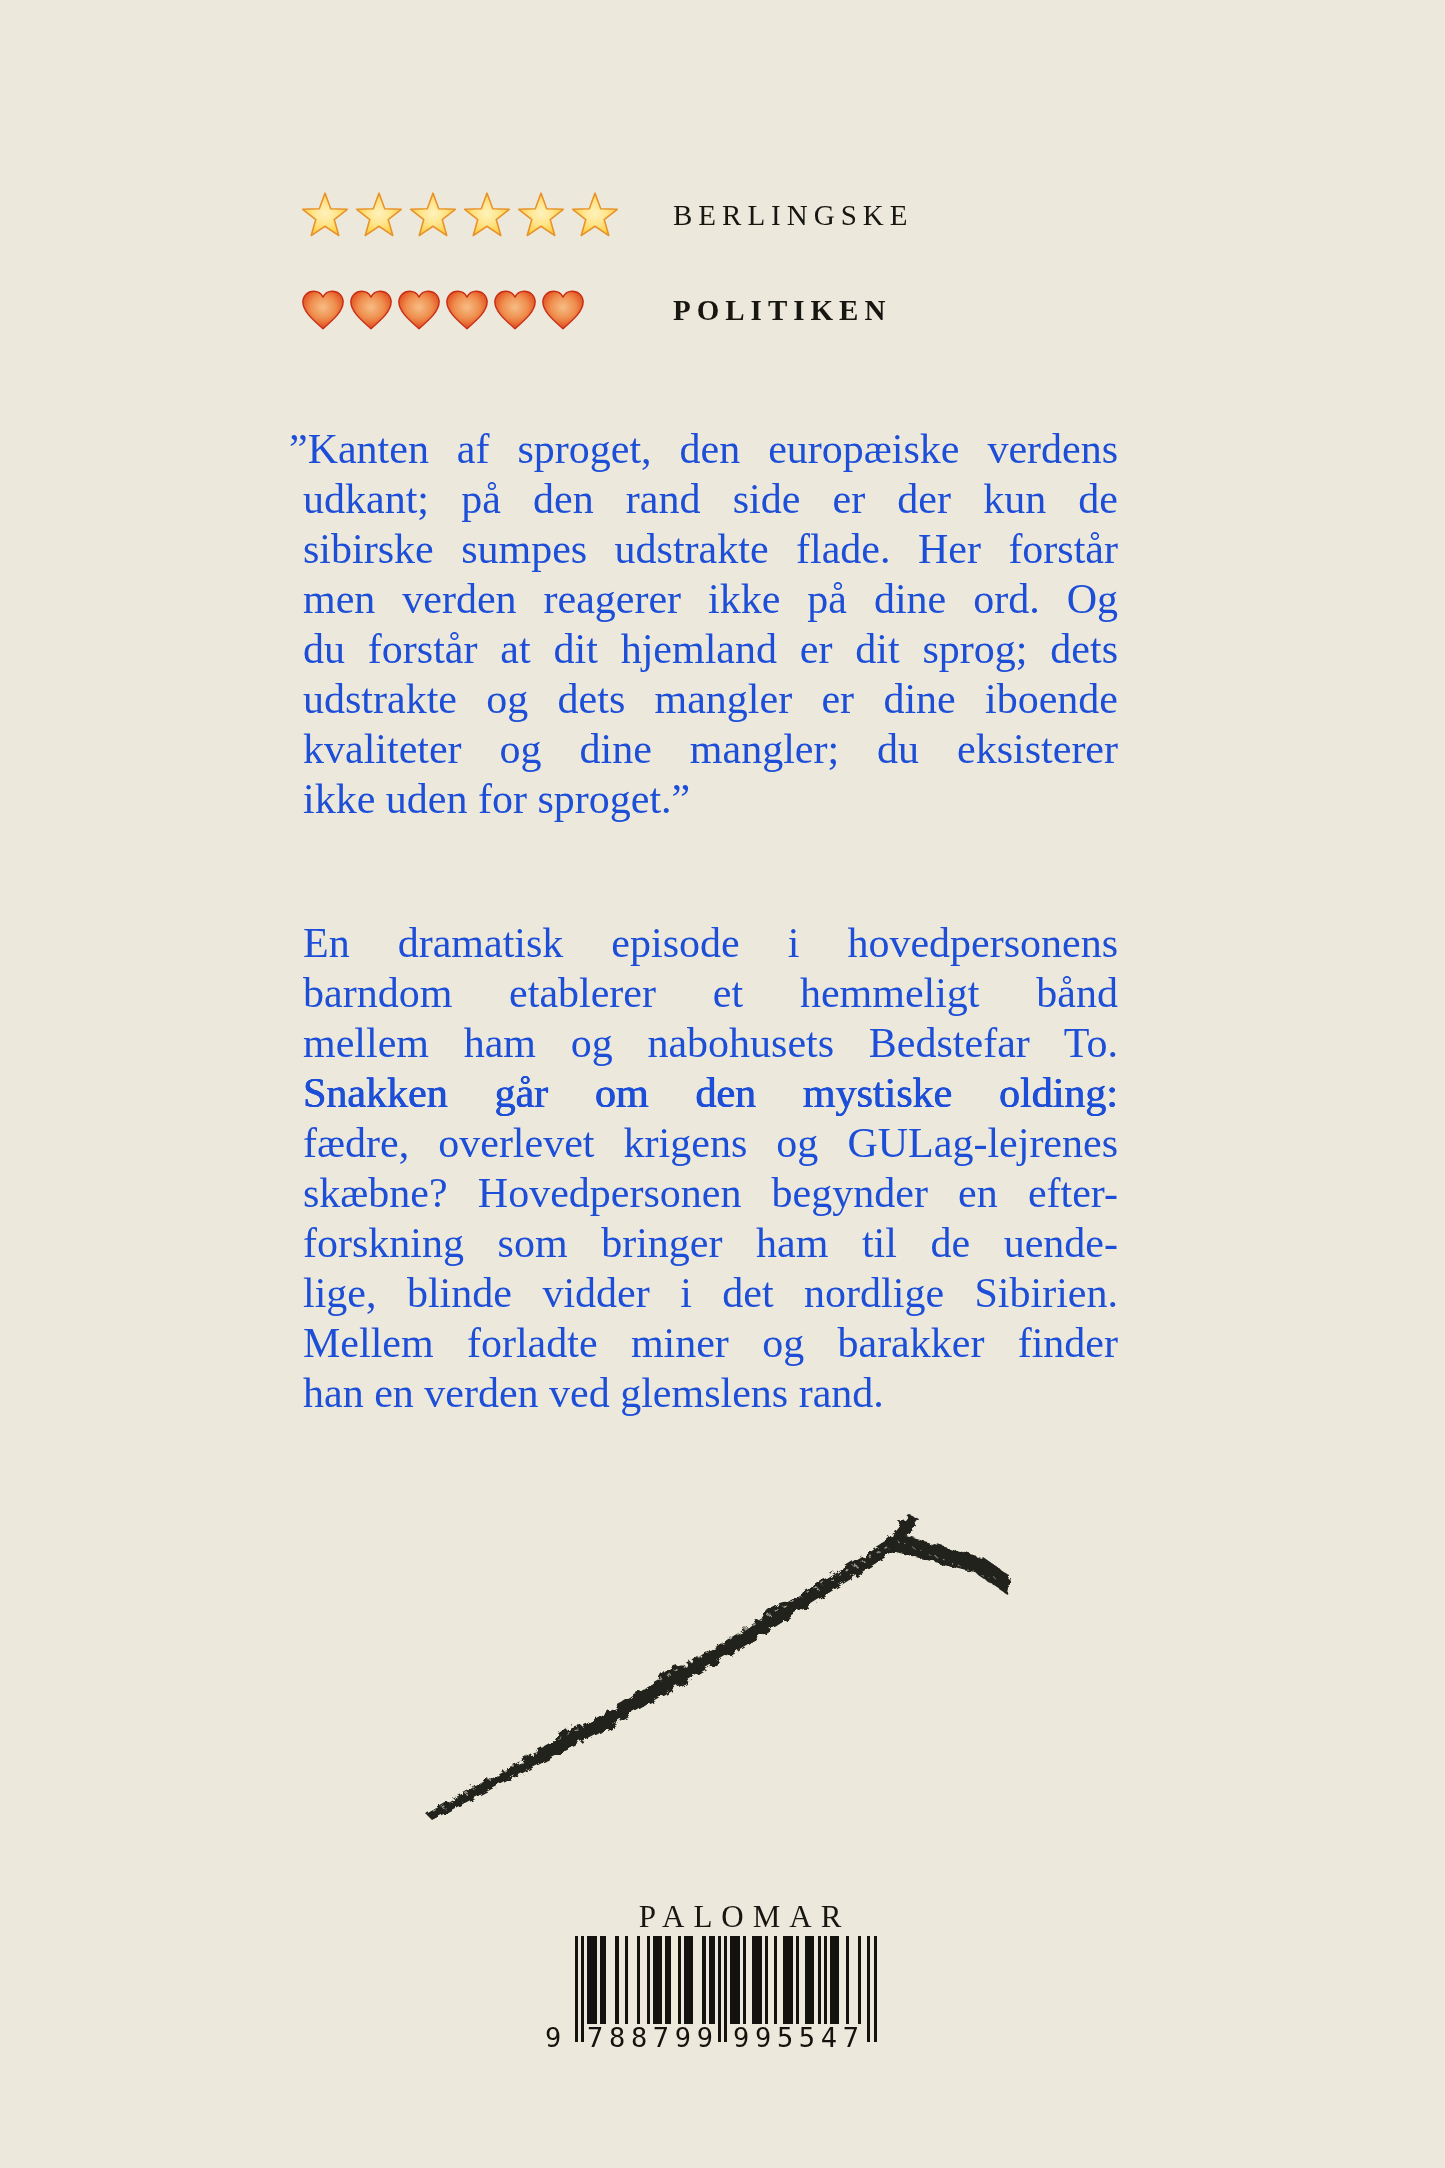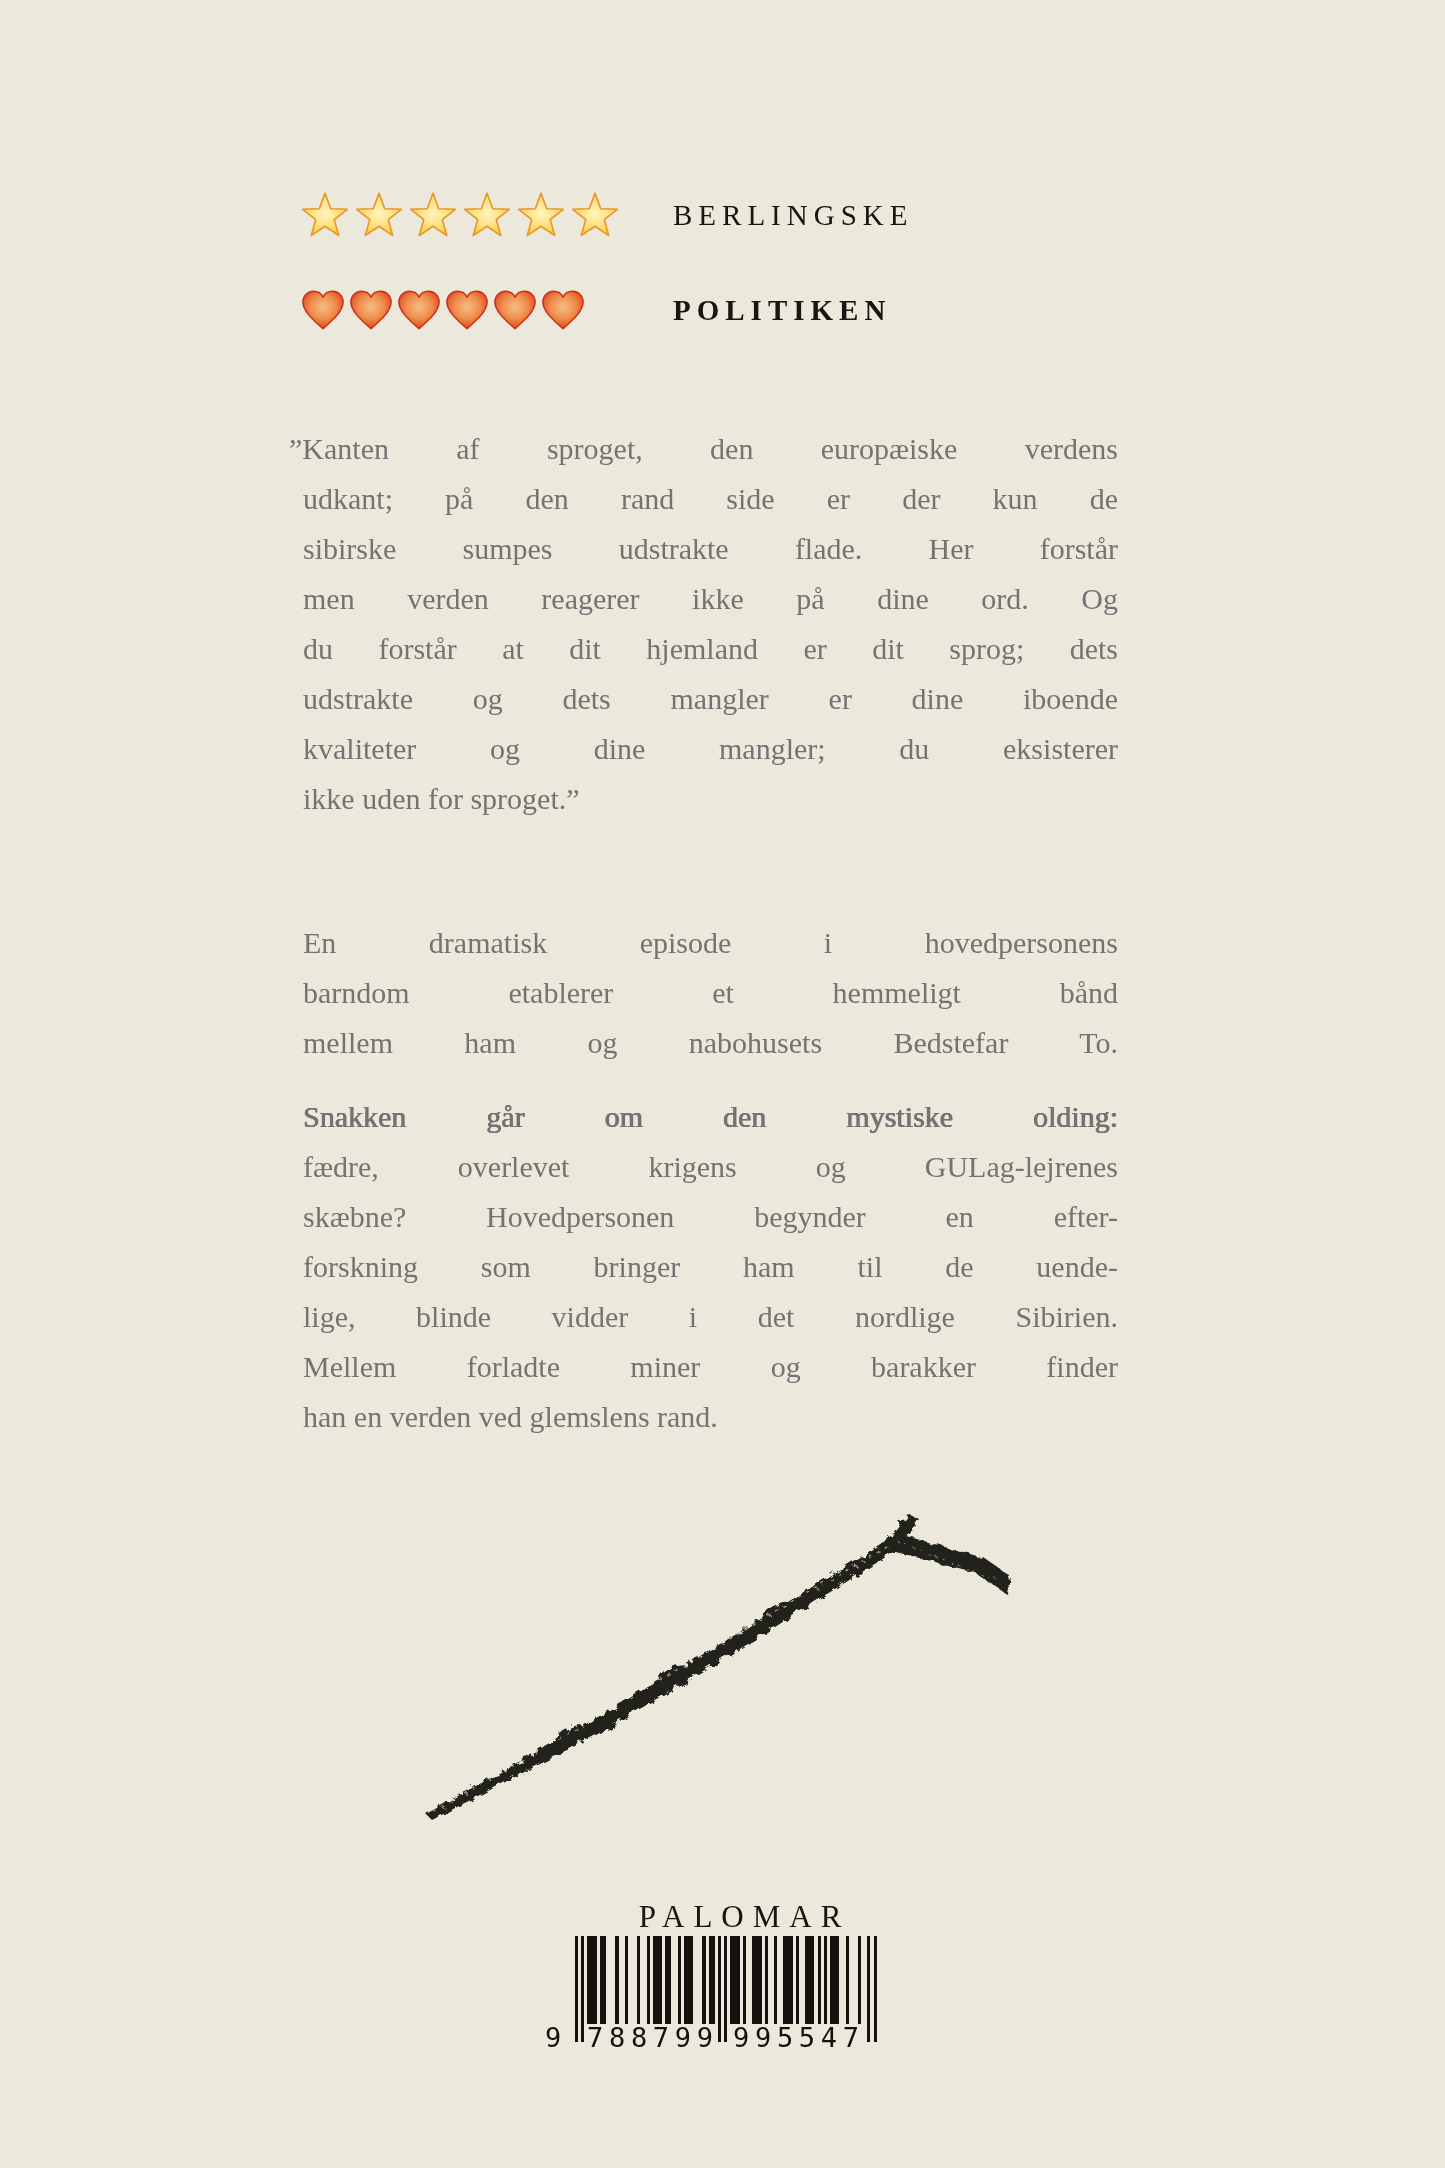--- a/index.html
+++ b/index.html
@@ -31,29 +31,29 @@
   .review-source{
     margin-left:41px;
     font-size:29px;
     letter-spacing:6px;
     color:#171611;
     white-space:nowrap;
   }
   
   .textblock{
     position:absolute;left:303px;width:815px;
-    font-size:30px;line-height:50px;
-    color:#737373;
+    font-size:42px;line-height:50px;
+    color:#1d4ed8;
   }
   .quote-block{top:424px;}
   .synopsis-block{top:918px;}
   .tline{text-align:justify;text-align-last:justify;}
   .tline.last{text-align:left;text-align-last:left;}
   .tline.hangquote{text-indent:-14px;}
-  .tline.emph{text-shadow:0.5px 0 0 currentColor,-0.3px 0 0 currentColor;margin-top:24px;}
+  .tline.emph{text-shadow:0.5px 0 0 currentColor,-0.3px 0 0 currentColor;}
   
   .twig{
     position:absolute;left:418px;top:1498px;
     width:600px;height:330px;
   }
   
   .publisher{
     position:absolute;left:0;top:1899px;width:100%;
     text-align:center;
     font-size:31px;letter-spacing:9px;

